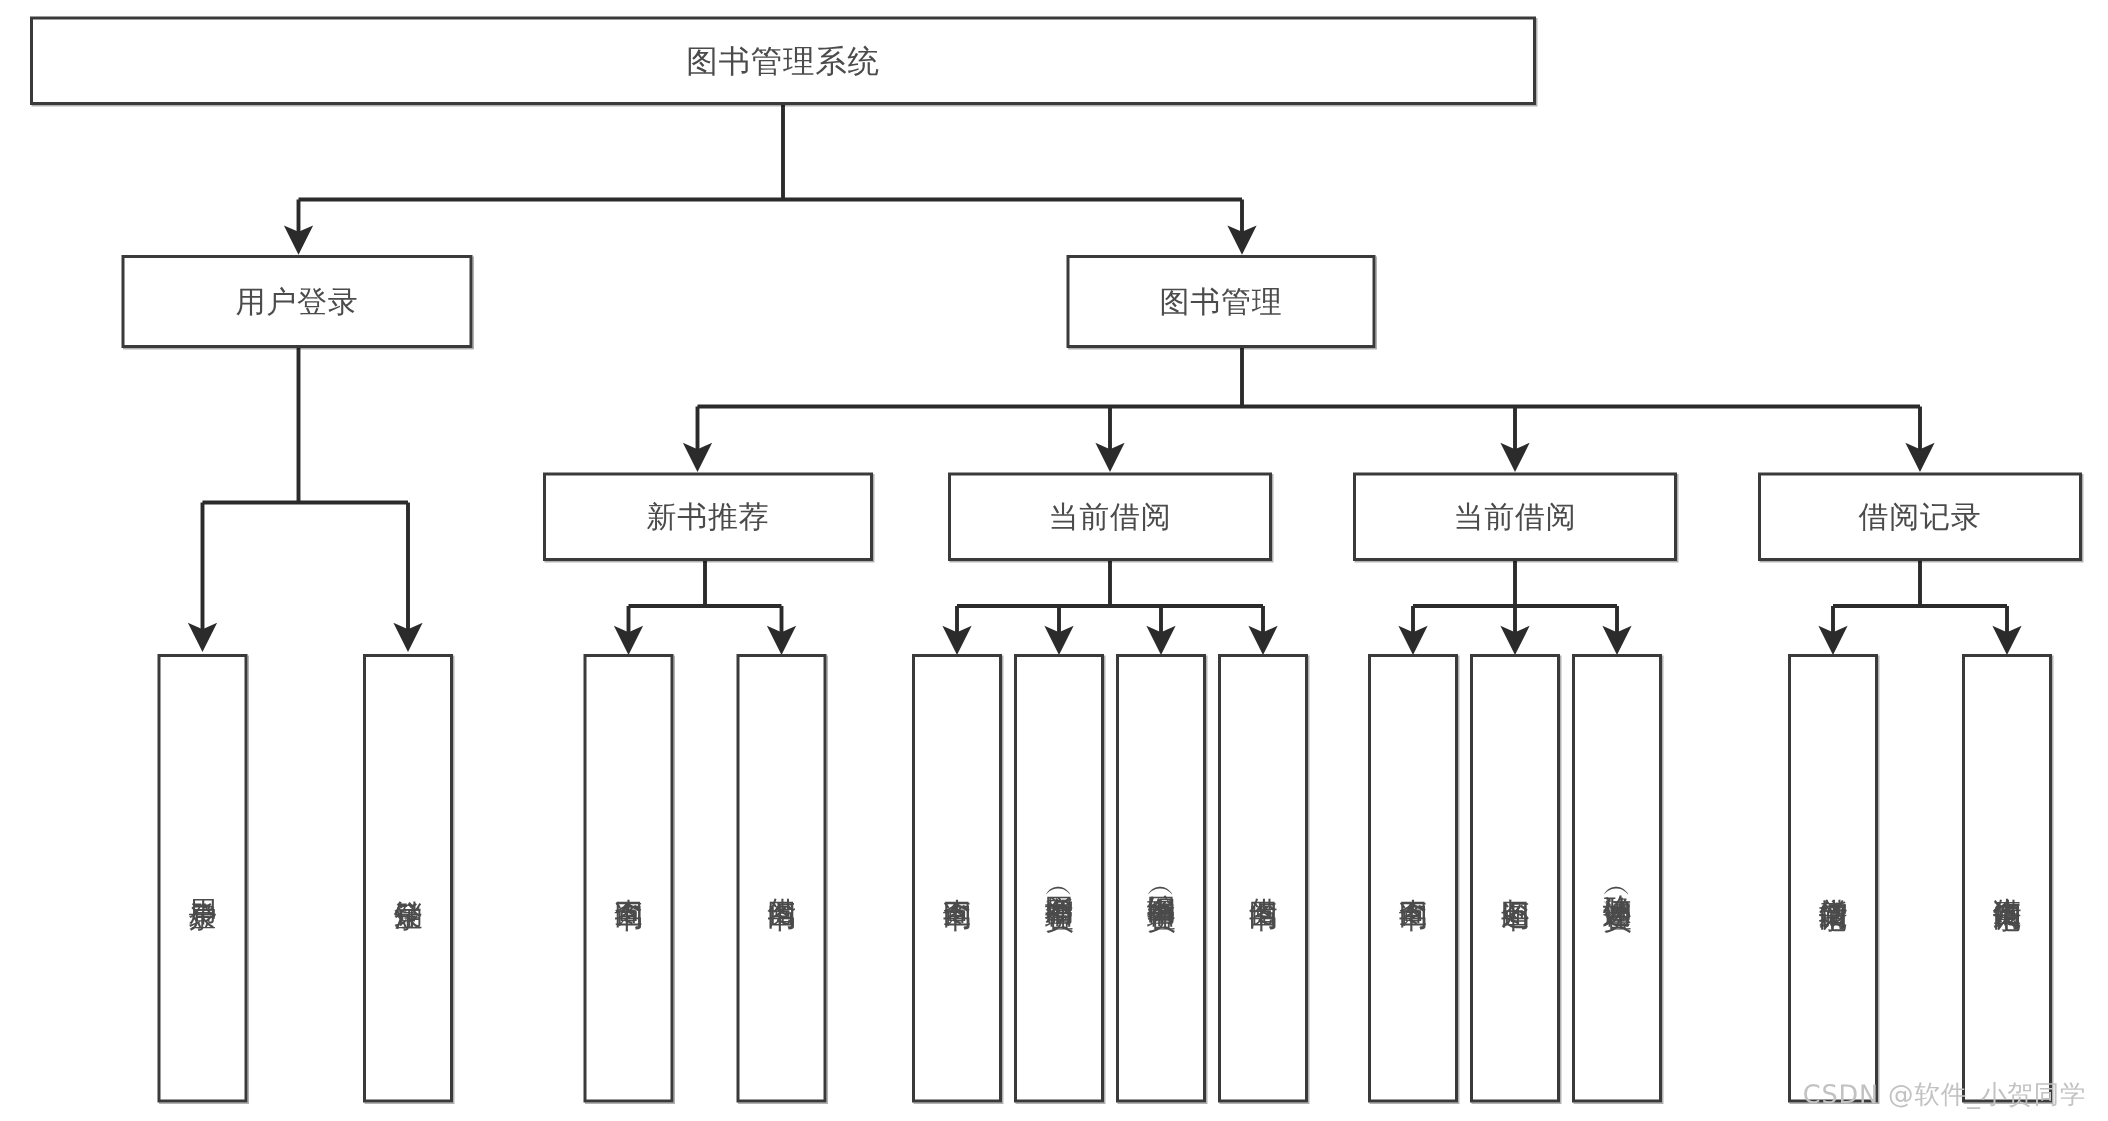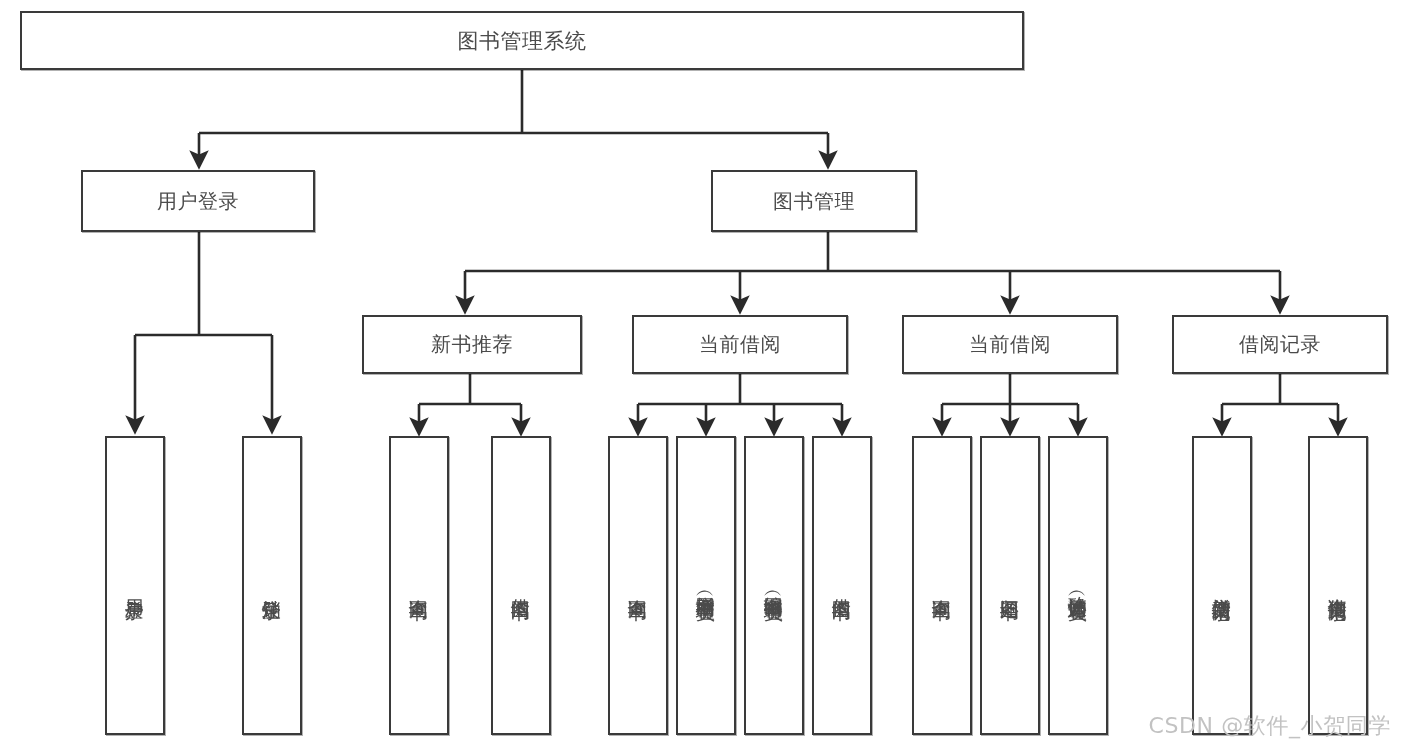--- a/index.html
+++ b/index.html
@@ -53,21 +53,21 @@
     text-orientation: upright;
     font-size: 19px;
     line-height: 1.28;
     letter-spacing: 1px;
     text-align: center;
   }
   .watermark {
     position: absolute;
     right: 14px;
     bottom: 6px;
-    font-size: 22px;
+    font-size: 17px;
     color: #c2c2c2;
     letter-spacing: 0.6px;
     white-space: nowrap;
     z-index: 5;
   }
 </style>
 </head>
 <body>
 
 <div id="canvas">

